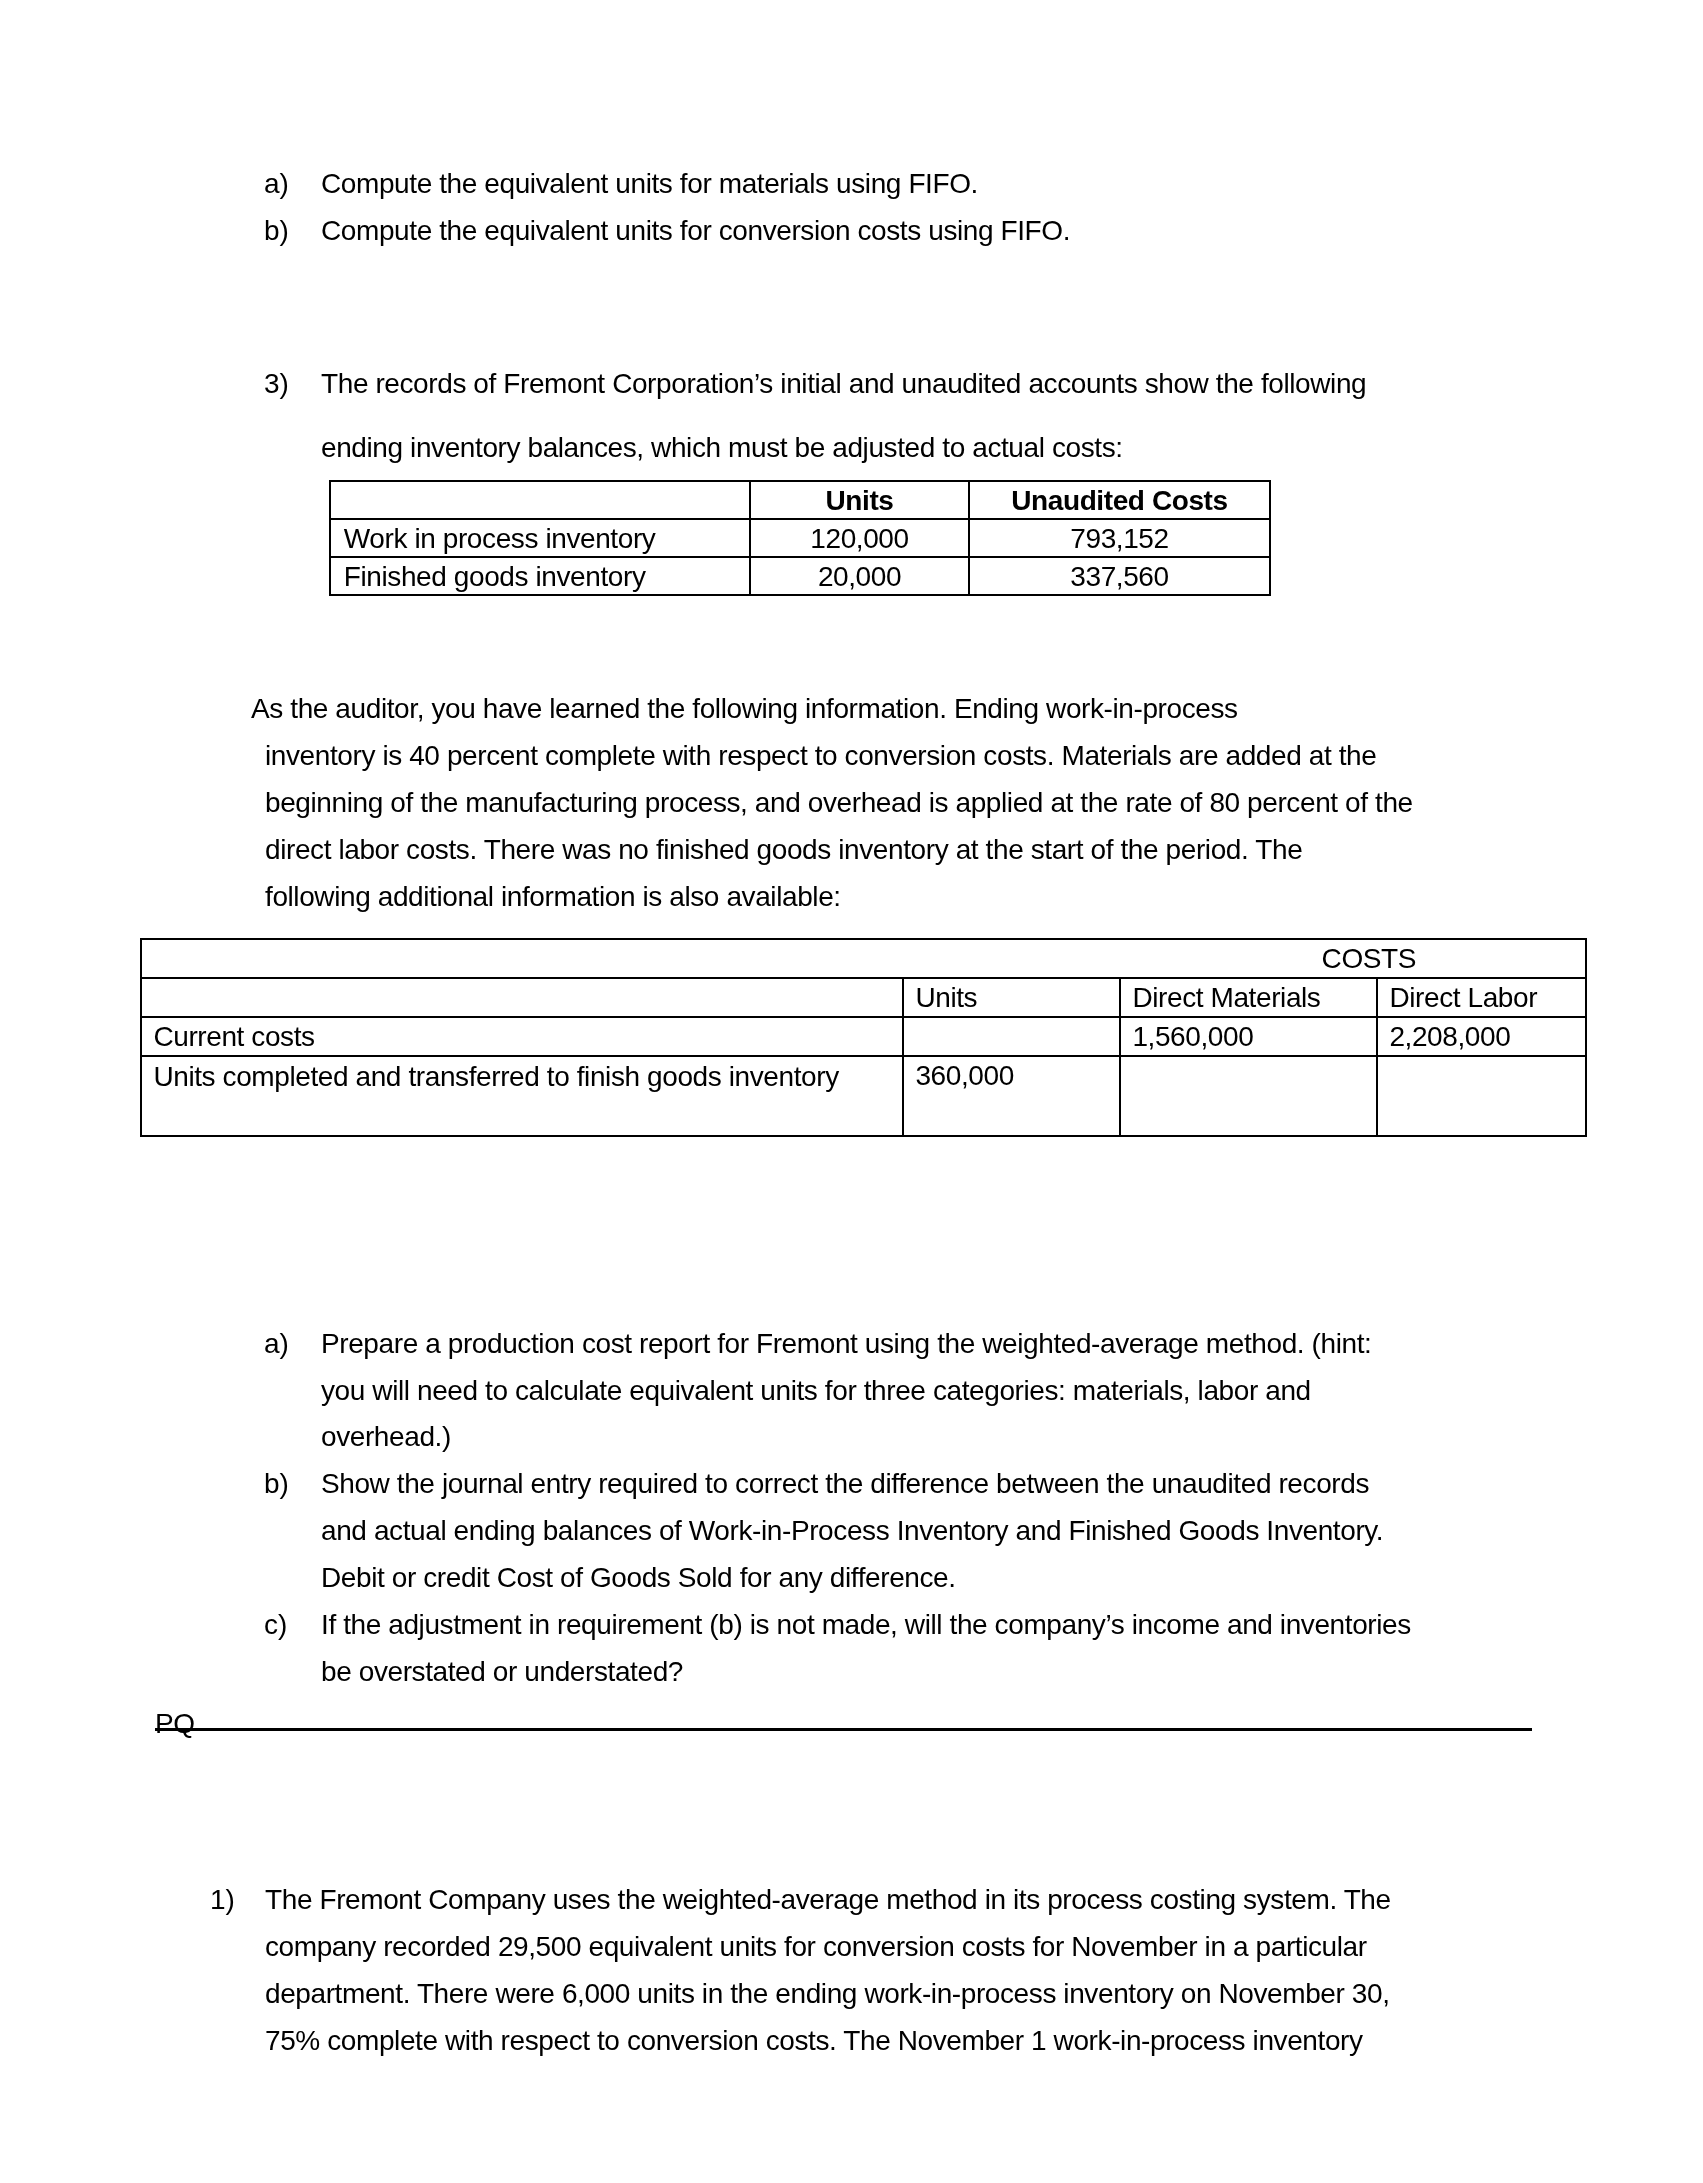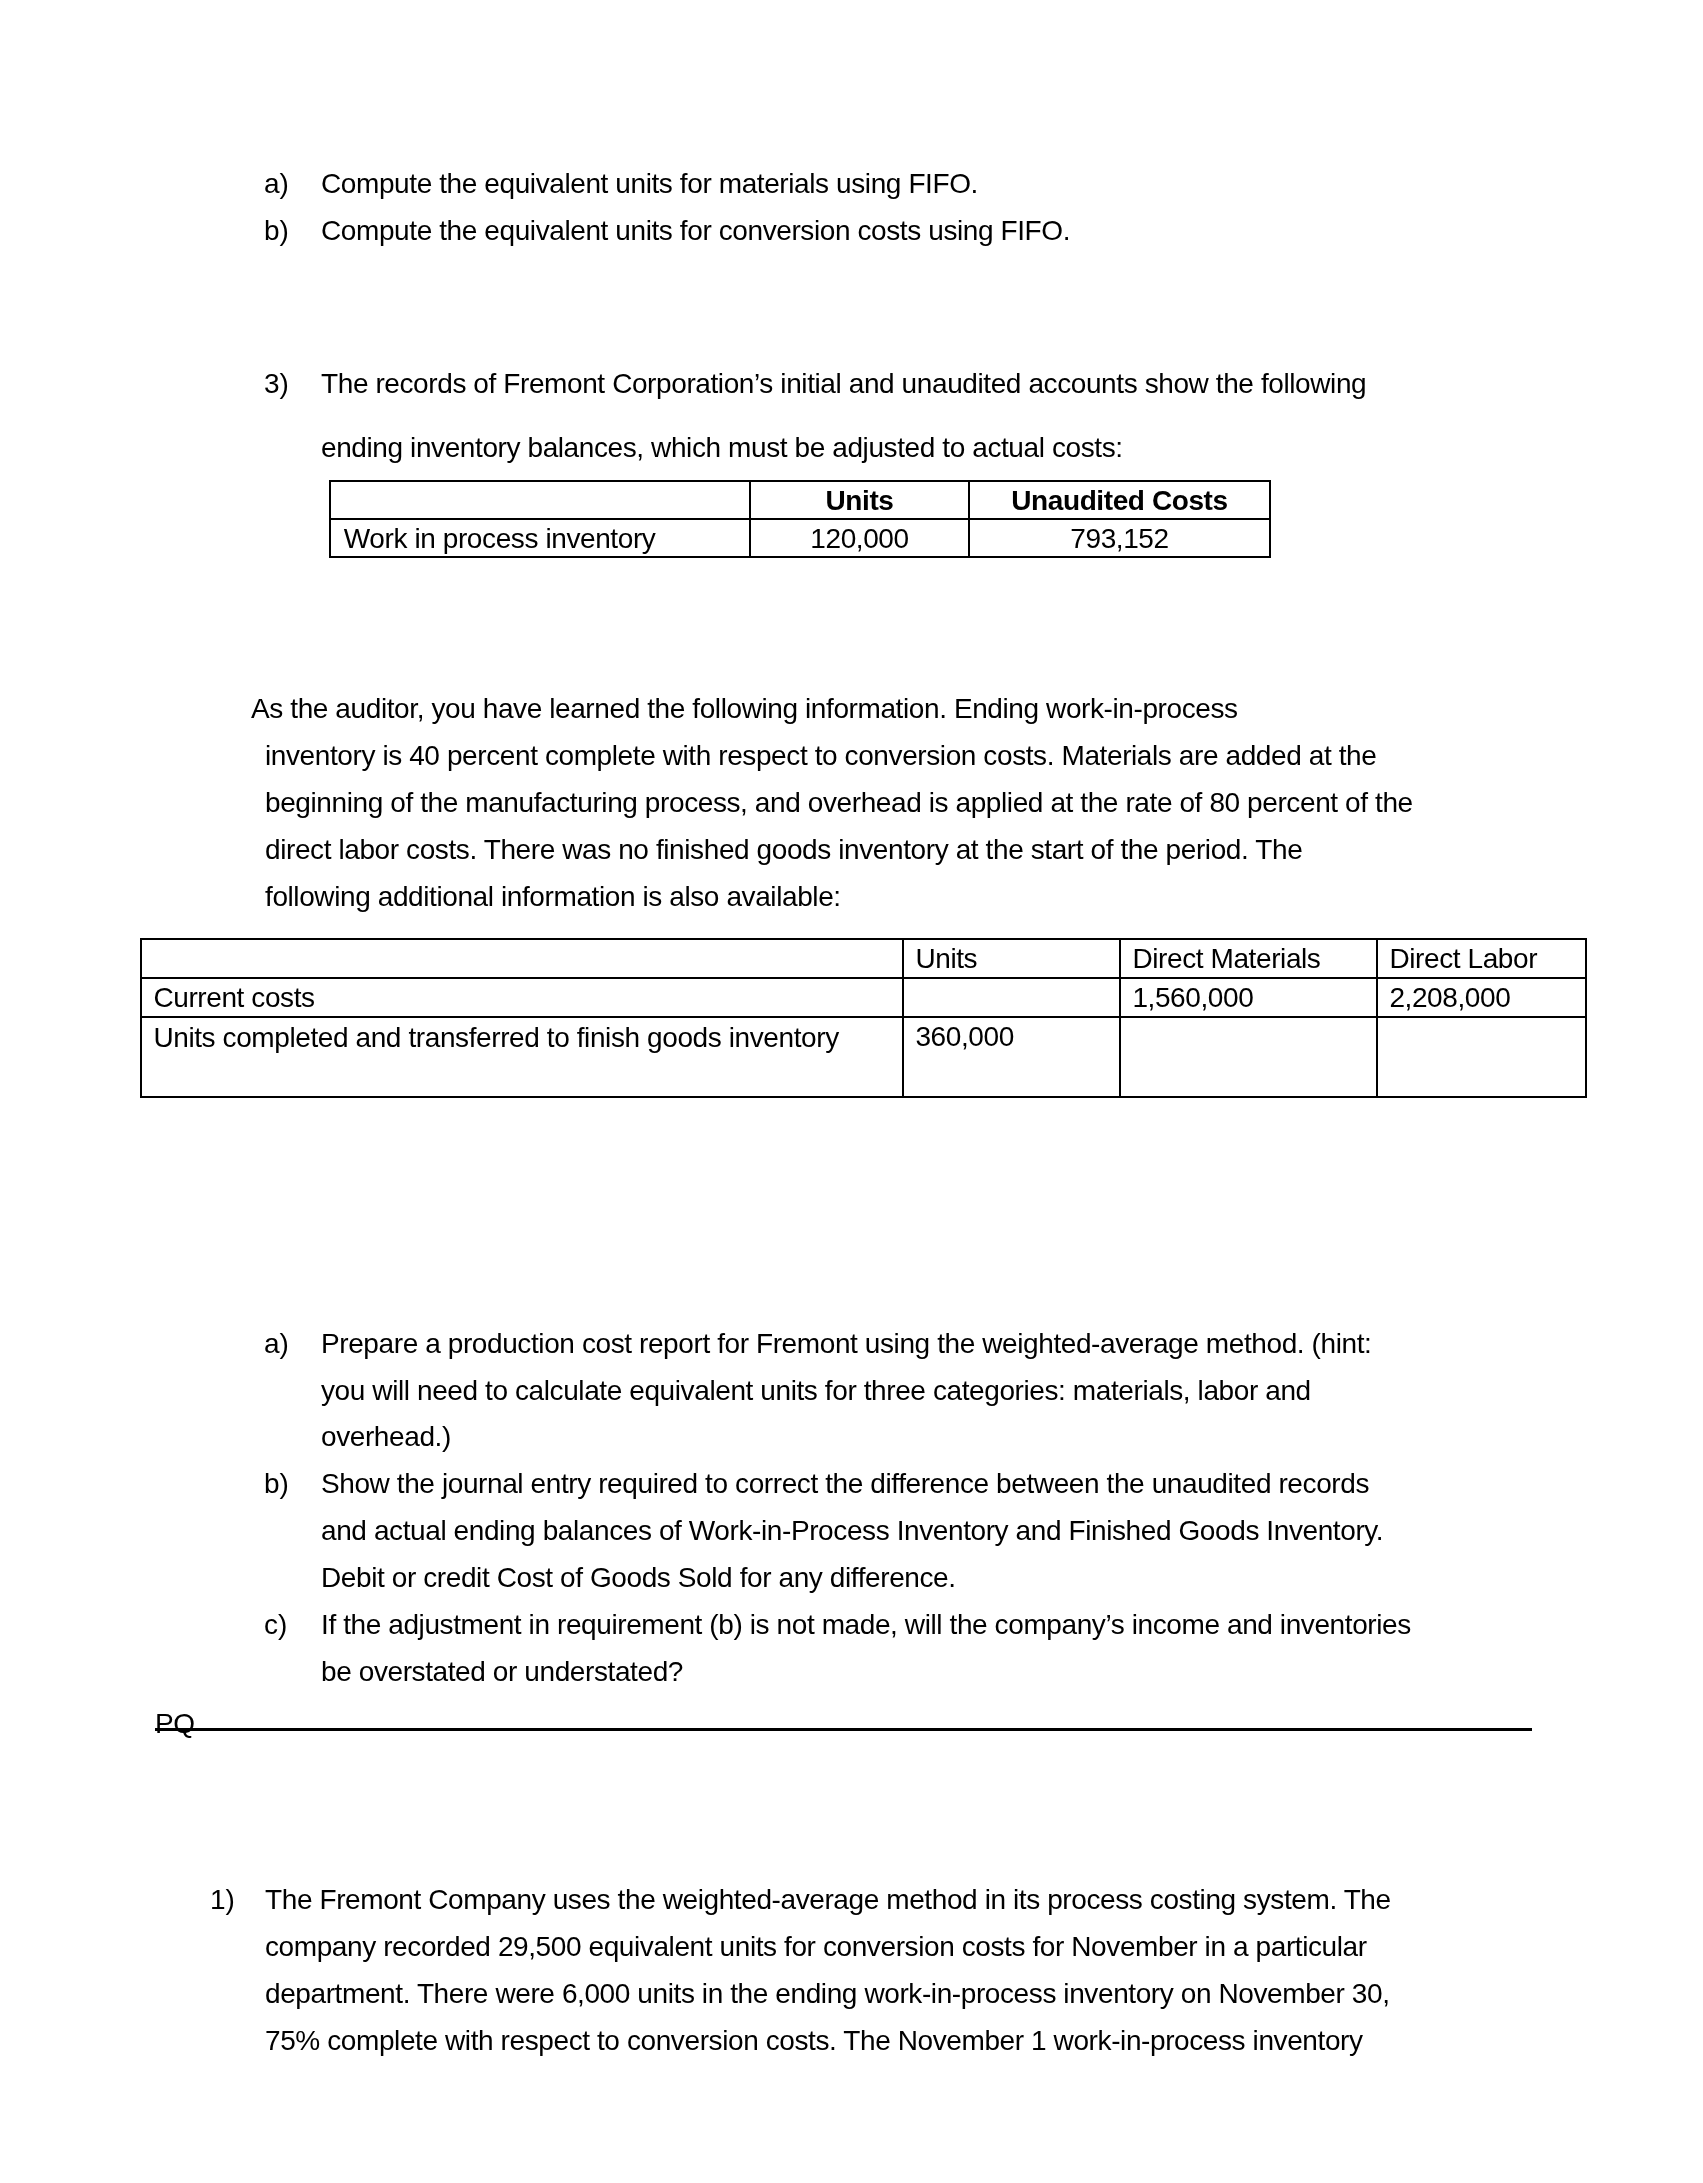--- a/index.html
+++ b/index.html
@@ -120,39 +120,47 @@
         <tr>
       <td></td>
       <td class="c hdr">Units</td>
       <td class="c hdr">Unaudited Costs</td>
     </tr>
     <tr>
       <td>Work in process inventory</td>
       <td class="c">120,000</td>
       <td class="c">793,152</td>
     </tr>
+    <tr>
+      <td>Finished goods inventory</td>
+      <td class="c">20,000</td>
+      <td class="c">337,560</td>
+    </tr>
   </tbody>
     </table>
 
   <div>
     <span class="line" style="left:251px; top:685px;">As the auditor, you have learned the following information. Ending work-in-process</span>
     <span class="line" style="left:265px; top:732px;">inventory is 40 percent complete with respect to conversion costs. Materials are added at the</span>
     <span class="line" style="left:265px; top:779px;">beginning of the manufacturing process, and overhead is applied at the rate of 80 percent of the</span>
     <span class="line" style="left:265px; top:826px;">direct labor costs. There was no finished goods inventory at the start of the period. The</span>
     <span class="line" style="left:265px; top:873px;">following additional information is also available:</span>
   </div>
 
   <table class="t2">
     <colgroup>
       <col style="width:762px">
       <col style="width:217px">
       <col style="width:257px">
       <col style="width:209px">
     </colgroup>
     <tbody>
+        <tr>
+      <td colspan="4" class="costs-cell">COSTS</td>
+    </tr>
     <tr>
       <td></td>
       <td>Units</td>
       <td>Direct Materials</td>
       <td>Direct Labor</td>
     </tr>
     <tr>
       <td>Current costs</td>
       <td></td>
       <td>1,560,000</td>

